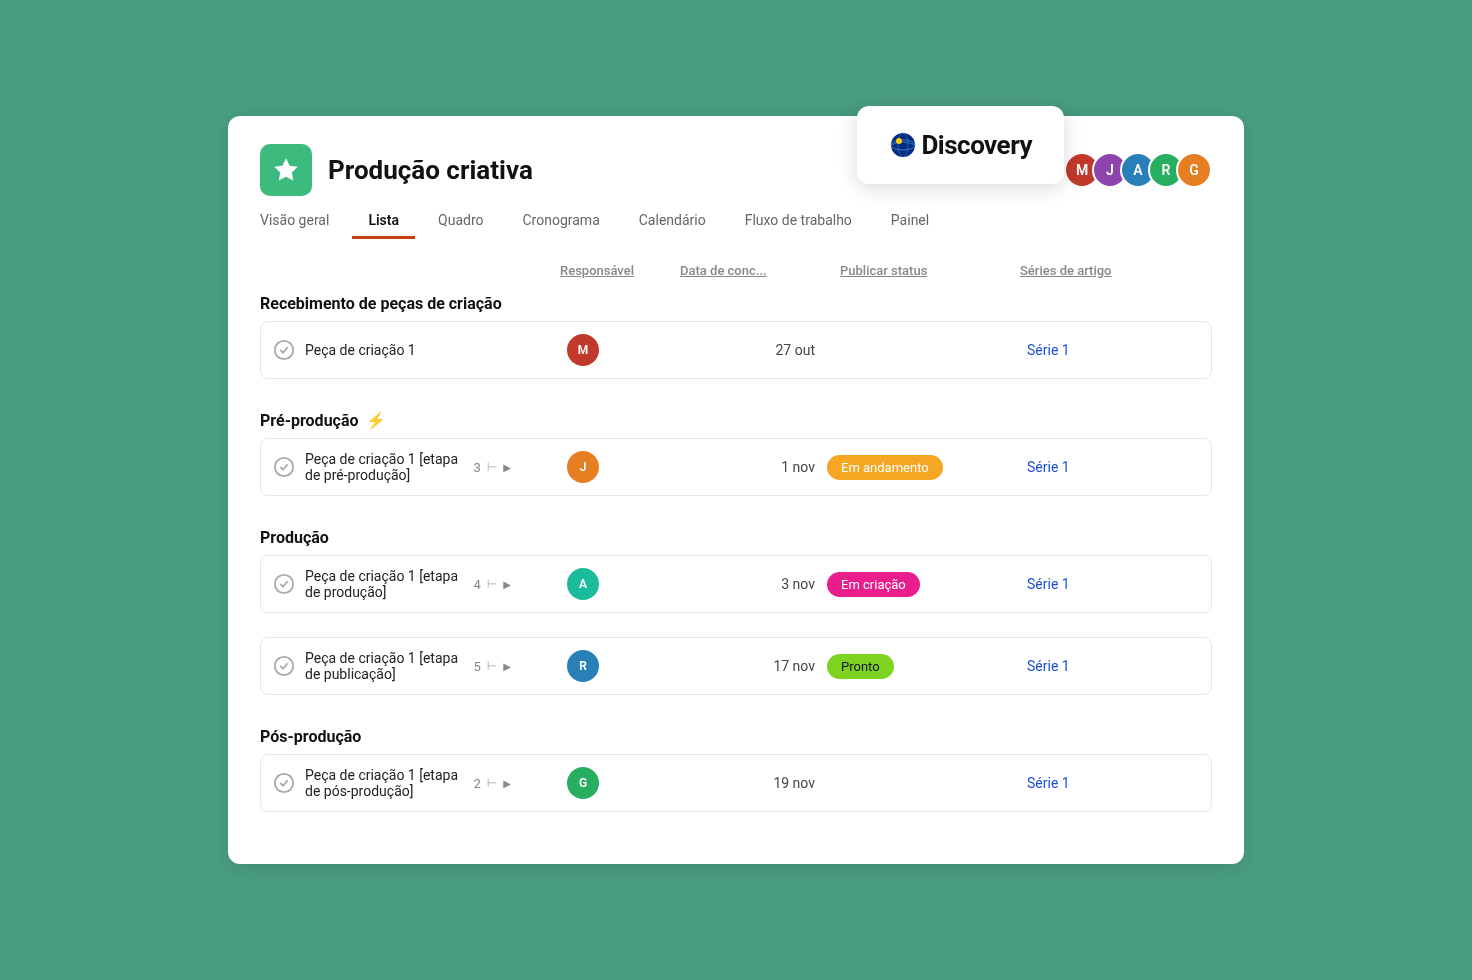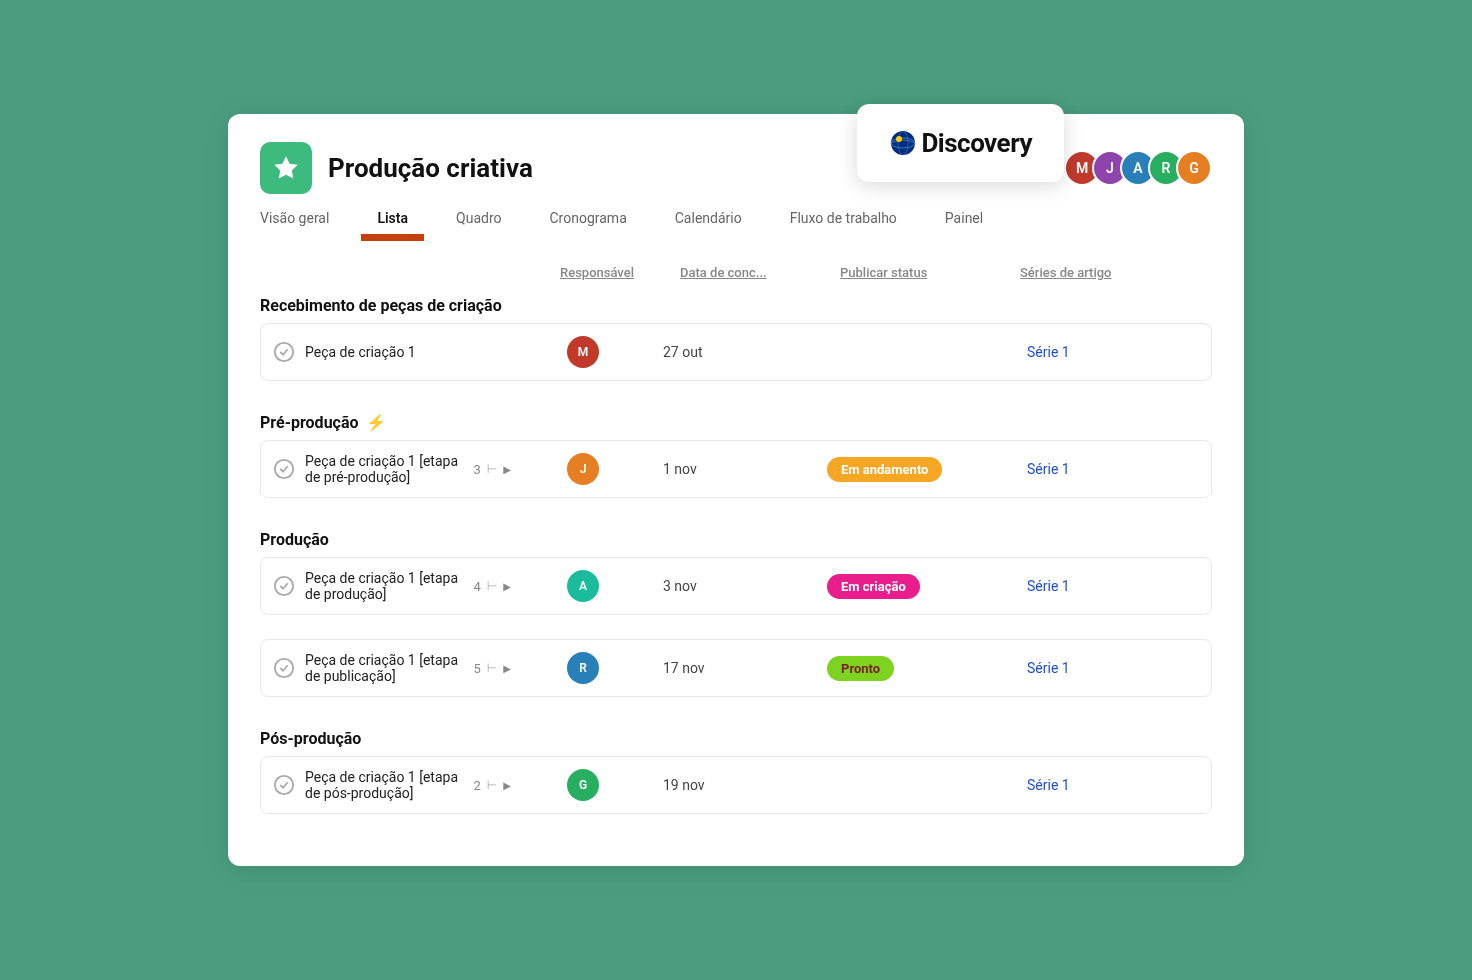--- a/index.html
+++ b/index.html
@@ -116,39 +116,39 @@
     .avatar:first-child { margin-left: 0; }
     .avatar.av1 { background: #c0392b; }
     .avatar.av2 { background: #8e44ad; }
     .avatar.av3 { background: #2980b9; }
     .avatar.av4 { background: #27ae60; }
     .avatar.av5 { background: #e67e22; }
 
     
     .nav-tabs {
       display: flex;
-      gap: 16px;
+      gap: 7px;
       border-bottom: none;
       margin-top: 4px;
       margin-bottom: 24px;
     }
 
     .nav-tab {
       padding: 8px 16px;
       font-size: 14px;
       color: #666;
       cursor: pointer;
       border-bottom: 2px solid transparent;
       white-space: nowrap;
     }
 
     .nav-tab.active {
       color: #111;
       font-weight: 600;
-      border-bottom: 7px solid #c2410c;
+      border-bottom: 3px solid #c2410c;
     }
 
     .nav-tab:first-child { padding-left: 0; }
 
     
     .table-header {
       display: grid;
       grid-template-columns: 1fr 120px 160px 180px 180px;
       padding: 0 12px 8px 44px;
       font-size: 13px;
@@ -233,47 +233,48 @@
     .ta1 { background: #c0392b; }
     .ta2 { background: #e67e22; }
     .ta3 { background: #1abc9c; }
     .ta4 { background: #2980b9; }
     .ta5 { background: #27ae60; }
 
     .date-cell {
       font-size: 14px;
       color: #444;
       padding-left: 8px;
+      text-align: right;
     }
 
     .status-cell {
       display: flex;
       align-items: center;
     }
 
     .status-badge {
       padding: 5px 14px;
       border-radius: 20px;
       font-size: 13px;
-      font-weight: 700;
+      font-weight: 400;
     }
 
     .status-em-andamento {
       background: #f5a623;
       color: #fff;
     }
 
     .status-em-edicao {
       background: #e91e8c;
       color: #fff;
     }
 
     .status-pronto {
       background: #7ed321;
-      color: #7f1d1d;
+      color: #0f172a;
     }
 
     .series-cell {
       font-size: 14px;
       color: #1d4ed8;
       padding-left: 8px;
     }
 
     .arrow-icon {
       font-size: 10px;

